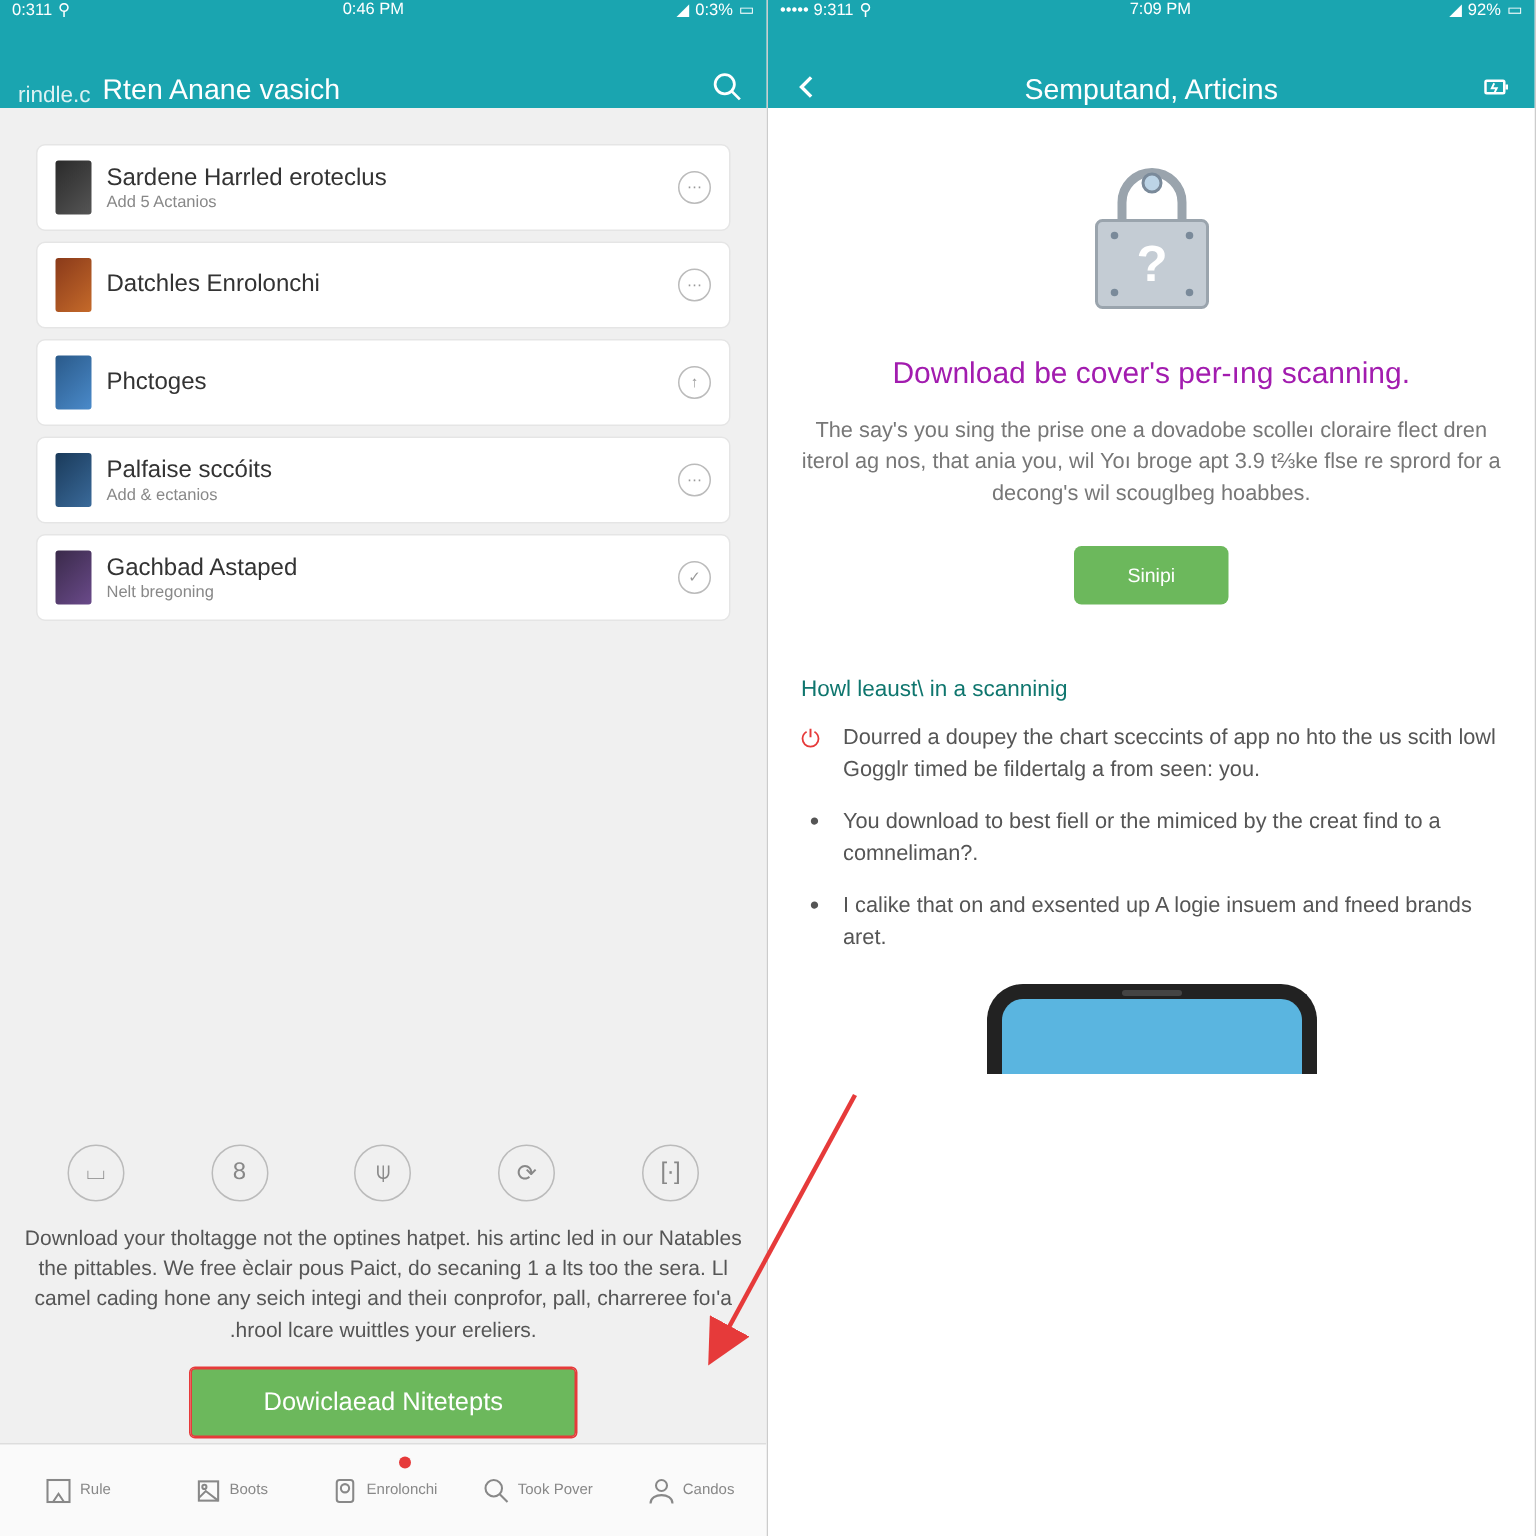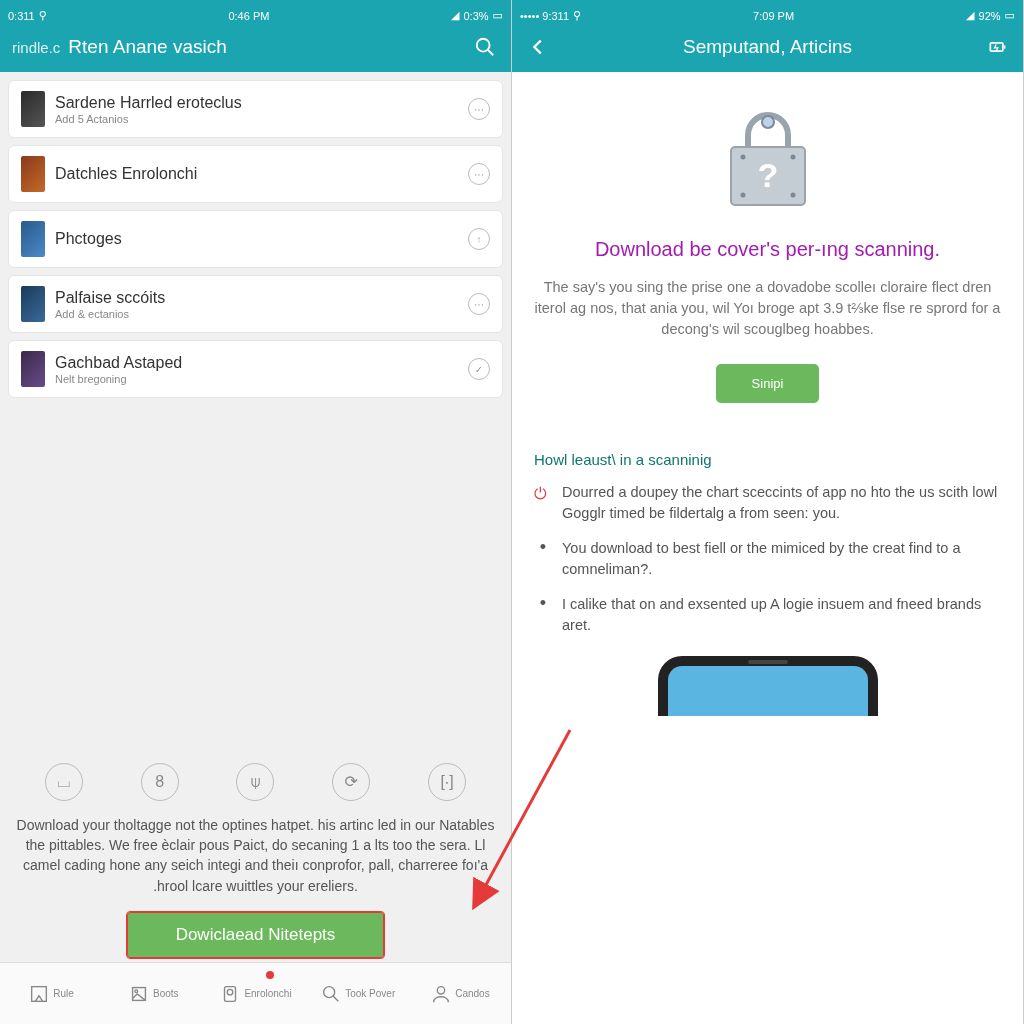--- a/index.html
+++ b/index.html
@@ -1,27 +1,27 @@
 <!DOCTYPE html>
 <html><head>
 <meta charset="utf-8">
 <style>
 *{margin:0;padding:0;box-sizing:border-box;font-family:-apple-system,Helvetica,Arial,sans-serif}
 body{width:1024px;height:1024px;display:flex;background:#fff}
 .screen{flex:1;height:100%;display:flex;flex-direction:column;position:relative;border-right:1px solid #ccc}
 .screen:last-child{border-right:none}
-.status-bar{height:22px;background:#1aa5b0;color:#fff;font-size:11px;display:flex;align-items:flex-end;padding:0 8px;justify-content:space-between}
+.status-bar{height:22px;background:#1aa5b0;color:#fff;font-size:11px;display:flex;align-items:flex-start;padding:0 8px;justify-content:space-between}
 .sb-l,.sb-c,.sb-r{display:flex;align-items:center;gap:4px}
-.header{height:50px;background:#1aa5b0;color:#fff;display:flex;align-items:center;padding:0 12px;gap:8px}
+.header{height:50px;background:#1aa5b0;color:#fff;display:flex;align-items:flex-end;padding:0 12px;gap:8px}
 .header .brand{font-size:15px;opacity:.85}
 .header .title{font-size:19px;font-weight:500;flex:1}
 .header .title2{font-size:19px;font-weight:500;flex:1;text-align:center}
 .icon-btn{width:28px;height:28px;display:flex;align-items:center;justify-content:center;color:#fff}
 .body1{flex:1;background:#f0f0f0;overflow:hidden;display:flex;flex-direction:column}
-.list{padding:8px}
+.list{padding:24px}
 .card{background:#fff;border:1px solid #e5e5e5;border-radius:6px;margin-bottom:7px;padding:10px 12px;display:flex;align-items:center;gap:10px}
 .thumb{width:24px;height:36px;background:linear-gradient(135deg,#2a2a2a,#555);border-radius:2px;flex-shrink:0}
 .thumb.b{background:linear-gradient(135deg,#8a3a1a,#c56a2a)}
 .thumb.c{background:linear-gradient(135deg,#2a5a8a,#4a8aca)}
 .thumb.d{background:linear-gradient(135deg,#1a3a5a,#3a6a9a)}
 .thumb.e{background:linear-gradient(135deg,#3a2a4a,#6a4a8a)}
 .card-t{flex:1}
 .card-t .t{font-size:16px;color:#333}
 .card-t .s{font-size:11px;color:#888;margin-top:1px}
 .ring{width:22px;height:22px;border:1.5px solid #bbb;border-radius:50%;display:flex;align-items:center;justify-content:center;color:#999;font-size:10px}

